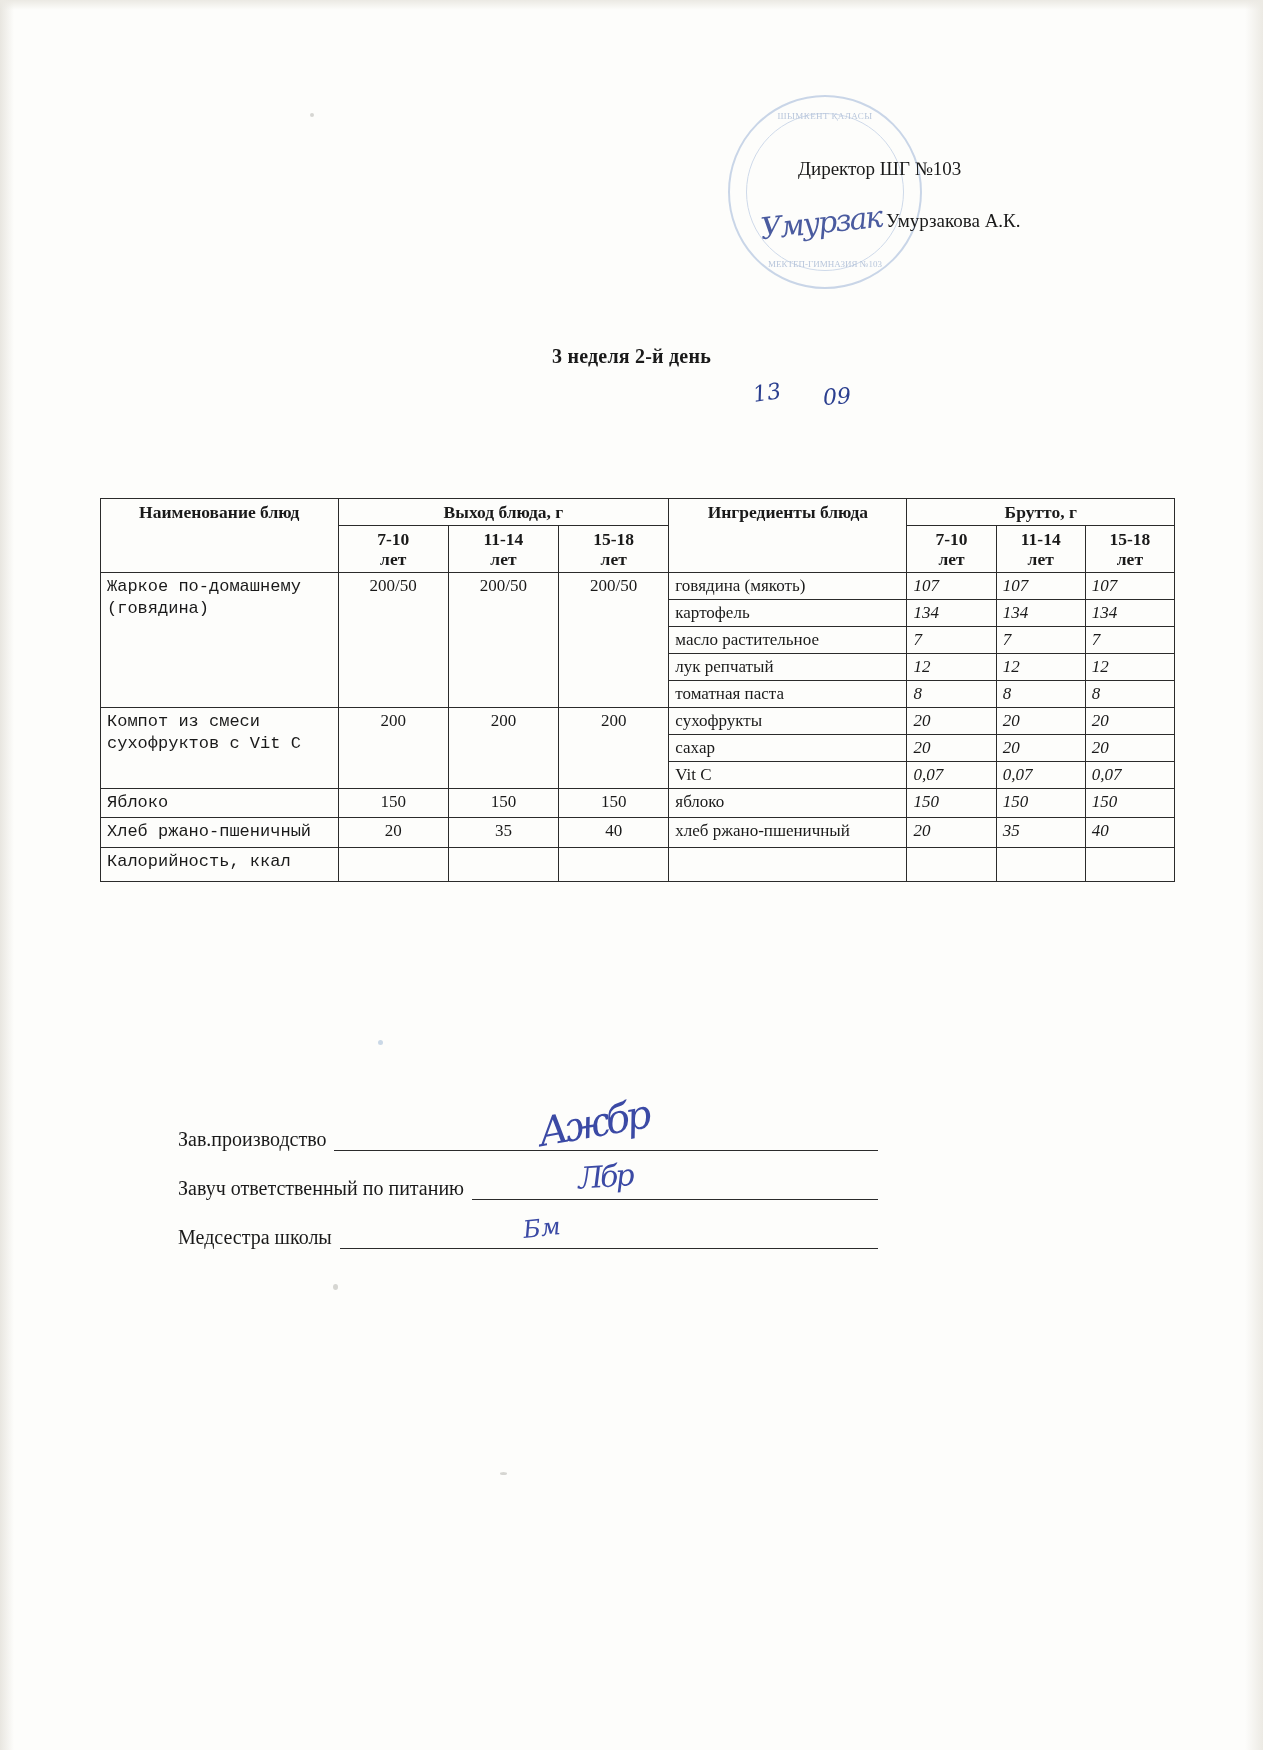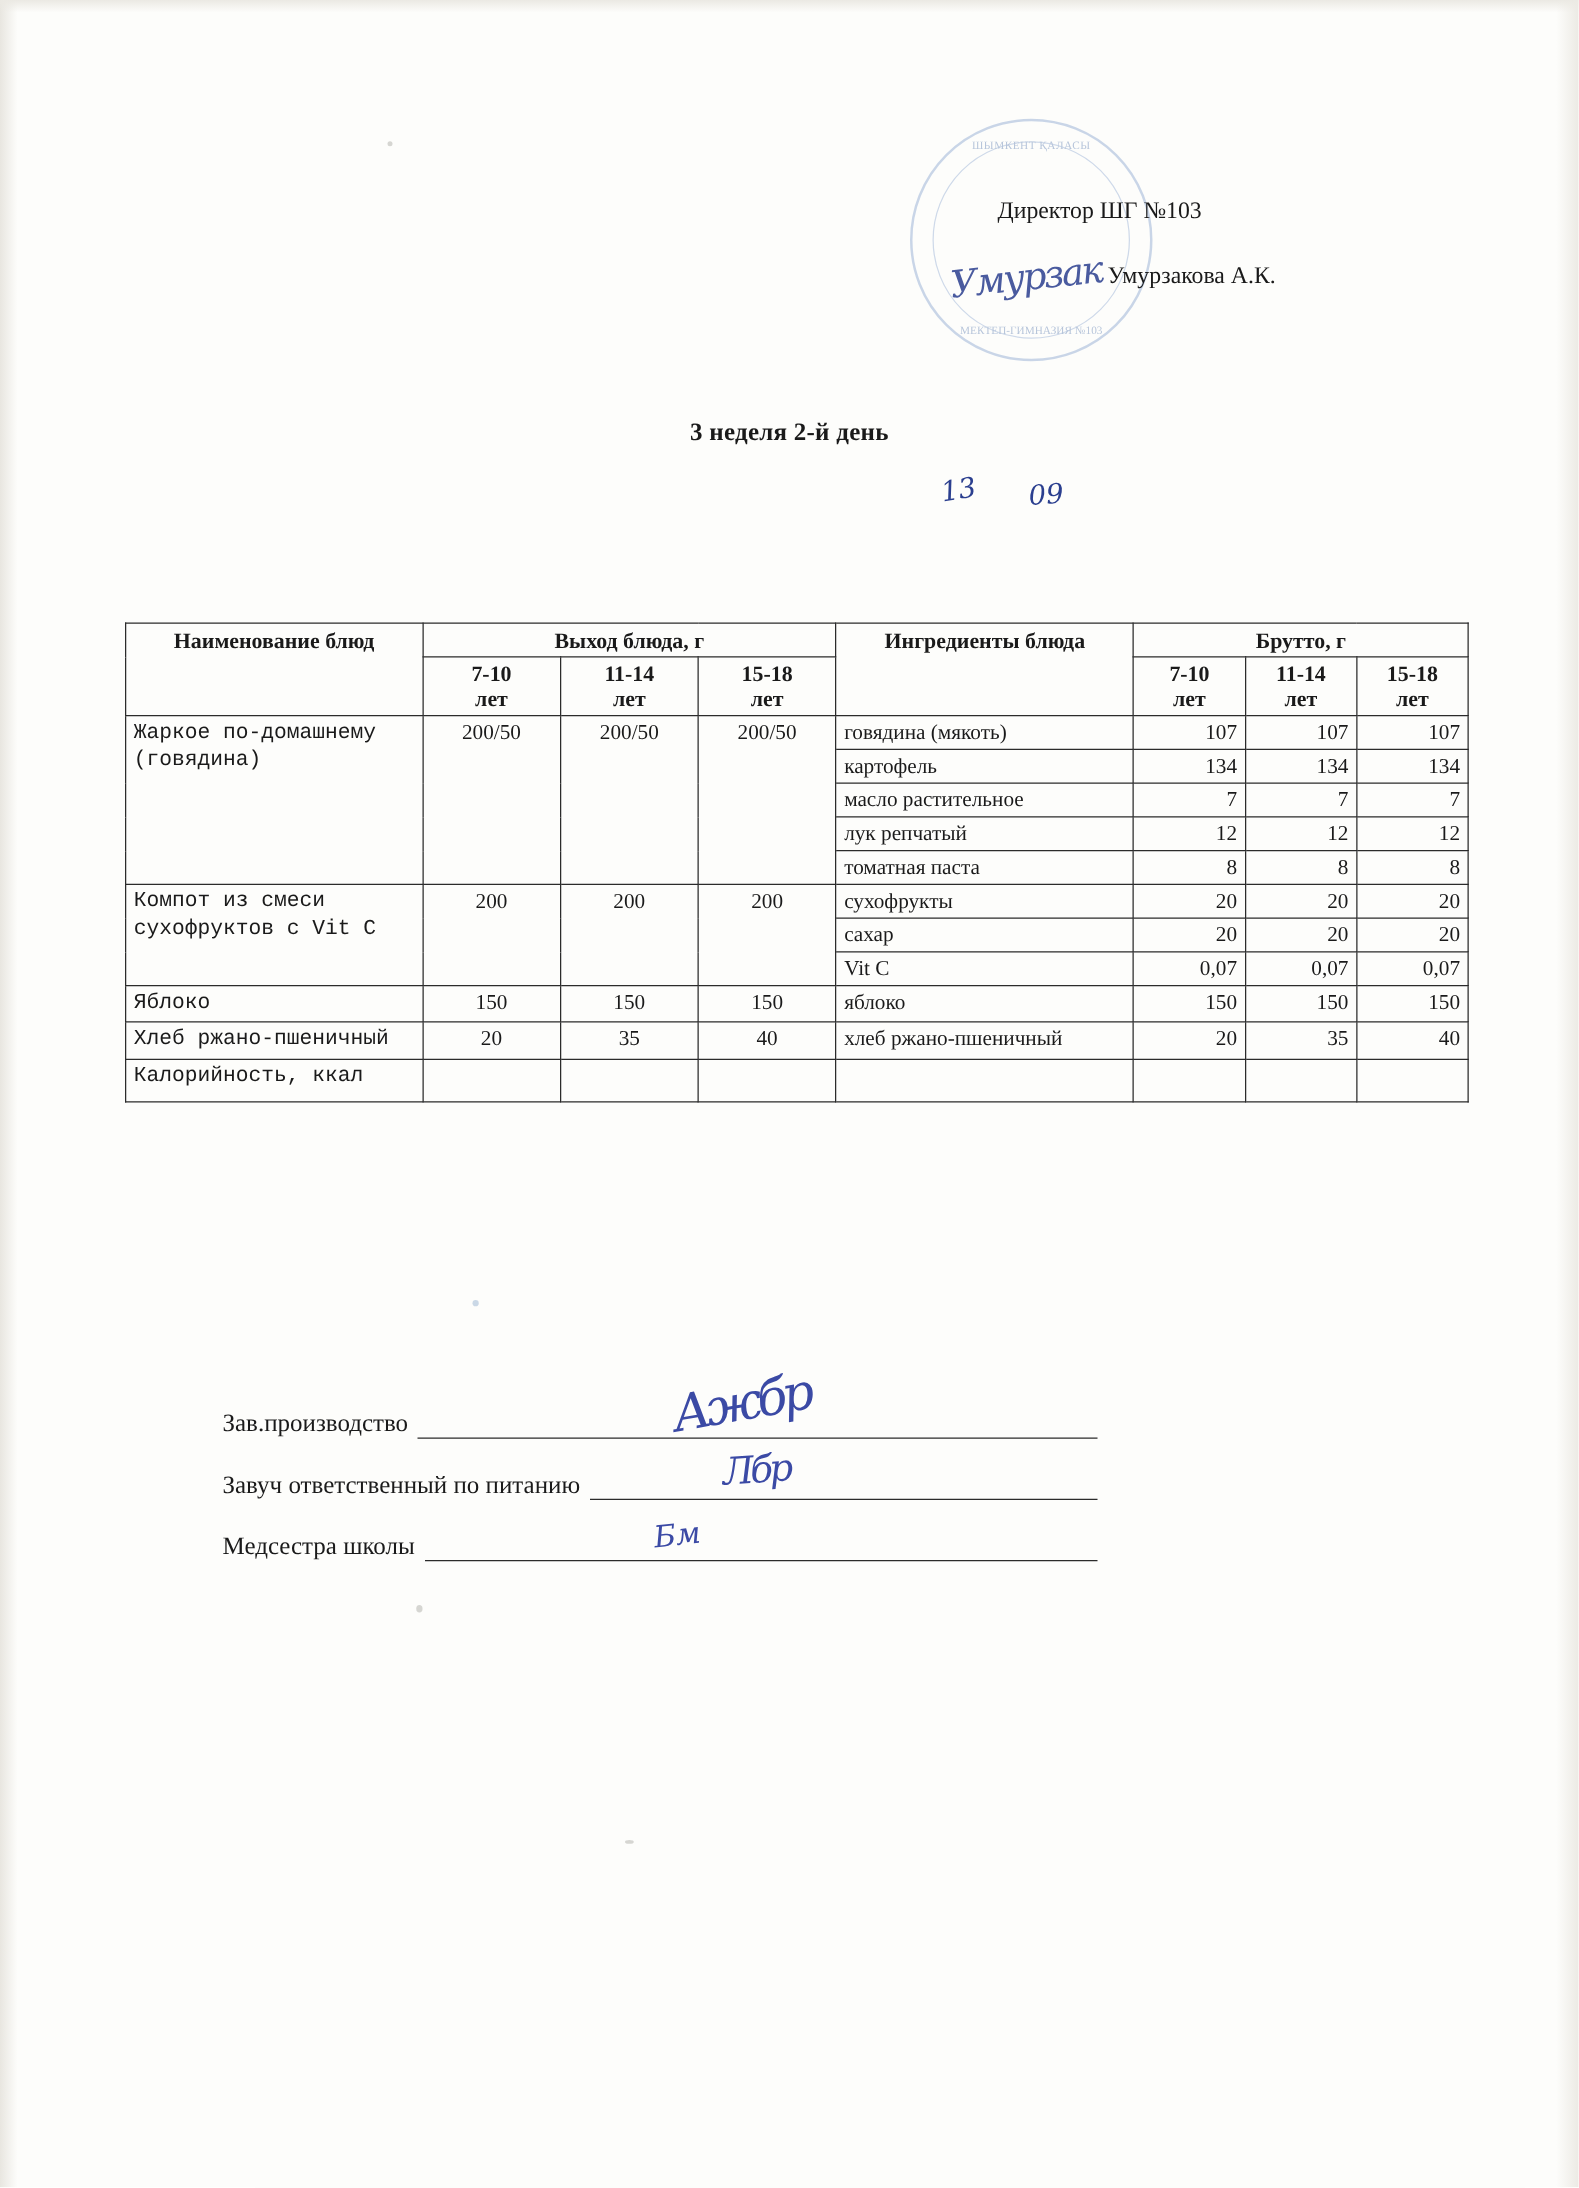--- a/index.html
+++ b/index.html
@@ -98,21 +98,21 @@
     color: #2b3f8f;
     transform: rotate(-6deg);
     opacity: .85;
     letter-spacing: -2px;
   }
 
   
   .week-day {
     position: absolute;
     left: 0; right: 0;
-    top: 335px;
+    top: 345px;
     text-align: center;
     font-weight: bold;
     font-size: 20px;
     letter-spacing: .2px;
   }
   .menu-line {
     position: absolute;
     left: 370px;
     top: 385px;
     font-size: 21px;
@@ -165,21 +165,21 @@
   table.menu th {
     text-align: center;
     font-weight: bold;
     font-size: 17.5px;
     line-height: 1.15;
   }
   .c-center { text-align: center; }
   .age-h { font-weight: bold; text-align: center; line-height: 1.15; }
   .dish-name { padding-left: 8px; line-height: 1.3; font-family: Liberation Mono, monospace; }
   .ing { padding-left: 10px; }
-  .num { text-align: right; padding-right: 14px; }
+  .num { padding-right: 14px; font-style: italic; }
   .bold { font-weight: bold; }
   .tall { height: 34px; }
 
   .w-name  { width: 248px; }
   .w-out   { width: 110px; }
   .w-ing   { width: 255px; }
   .w-gross { width: 88px; }
 
   
   .footer {

